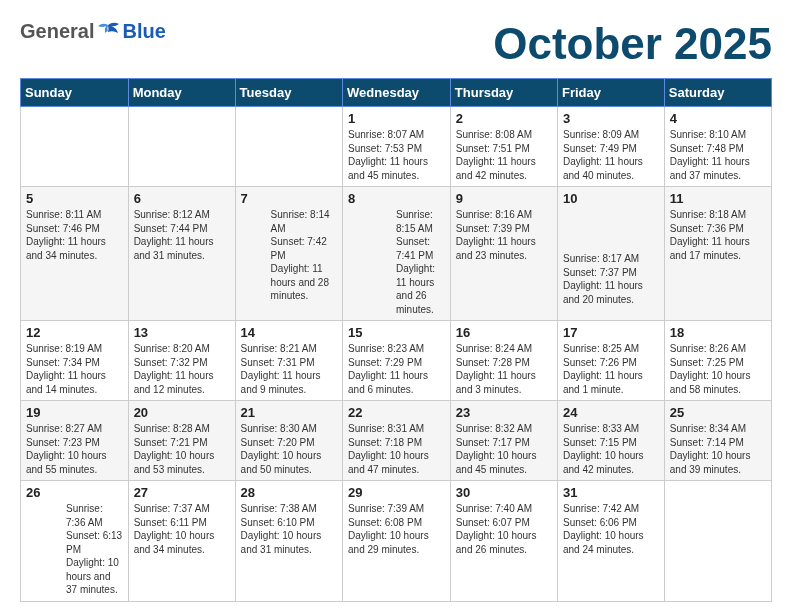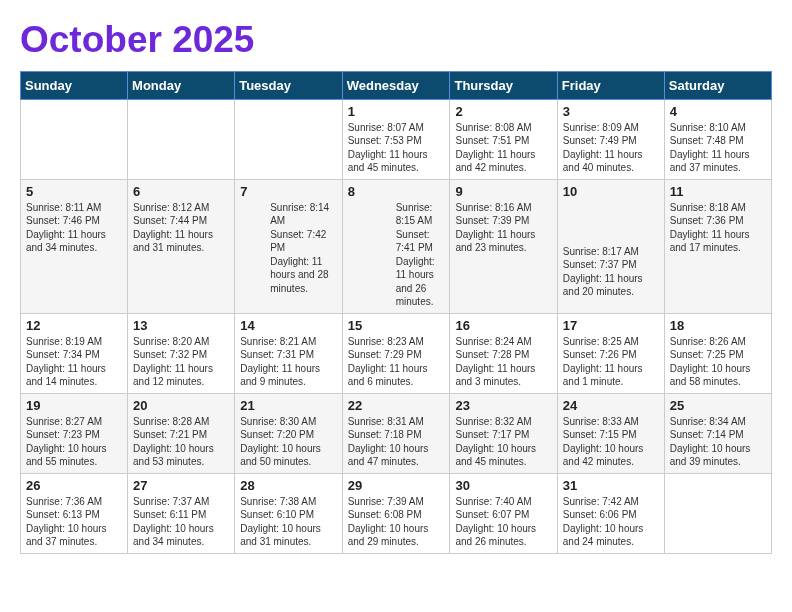--- a/index.html
+++ b/index.html
@@ -25,23 +25,23 @@
       display: flex;
       align-items: center;
       font-size: 22px;
       font-weight: bold;
       color: #333;
     }
     .logo-general { color: #555; font-weight: bold; font-size: 20px; }
     .logo-blue { color: #1a5cb5; font-weight: bold; font-size: 20px; }
     .title-block { text-align: right; }
     .month-title {
-      font-size: 37px;
+      font-size: 44px;
       font-weight: bold;
-      color: #6d28d9;
+      color: #0c4a6e;
       line-height: 1.1;
     }
     .location-title {
       font-size: 16px;
       color: #444;
       margin-top: 2px;
     }
     .calendar {
       width: 100%;
       border-collapse: collapse;
@@ -80,20 +80,30 @@
       font-size: 10px;
       color: #333;
       line-height: 1.35;
     }
     .empty-cell { background: #fff !important; }
   </style>
 </head>
 <body>
 
 <div class="header">
+  <div class="logo">
+    <div class="logo-text">
+      <span class="logo-general">General</span>
+      <svg width="26" height="22" viewBox="0 0 26 22" style="margin: 0 1px;">
+        <path d="M13 4 Q18 0 24 3 Q20 6 16 5 Q22 7 23 12 Q18 9 13 11 Q14 8 13 4Z" fill="#1a5cb5"></path>
+        <path d="M13 4 Q8 1 3 5 Q7 7 11 5 Q9 8 10 12 Q13 9 13 11 Q12 8 13 4Z" fill="#4a90d9"></path>
+      </svg>
+      <span class="logo-blue">Blue</span>
+    </div>
+  </div>
   <div class="title-block">
     <div class="month-title">October 2025</div>
   </div>
 </div>
 
 <table class="calendar">
   <thead>
     <tr id="weekday-header">
     <th>Sunday</th>
         <th>Monday</th>
@@ -262,21 +272,21 @@
         <td>
           <span class="day-number">25</span>
           <div class="day-info" style="white-space: pre-line;">Sunrise: 8:34 AM
 Sunset: 7:14 PM
 Daylight: 10 hours and 39 minutes.</div>
         </td>
       </tr>
       <tr>
         <td>
           <span class="day-number">26</span>
-          <div class="day-info" style="white-space: pre-line;">Sunrise: 7:36 AM
+          <div class="day-info" style="white-space: pre-line; margin-left: 40px;">Sunrise: 7:36 AM
 Sunset: 6:13 PM
 Daylight: 10 hours and 37 minutes.</div>
         </td>
         <td>
           <span class="day-number">27</span>
           <div class="day-info" style="white-space: pre-line;">Sunrise: 7:37 AM
 Sunset: 6:11 PM
 Daylight: 10 hours and 34 minutes.</div>
         </td>
         <td>

